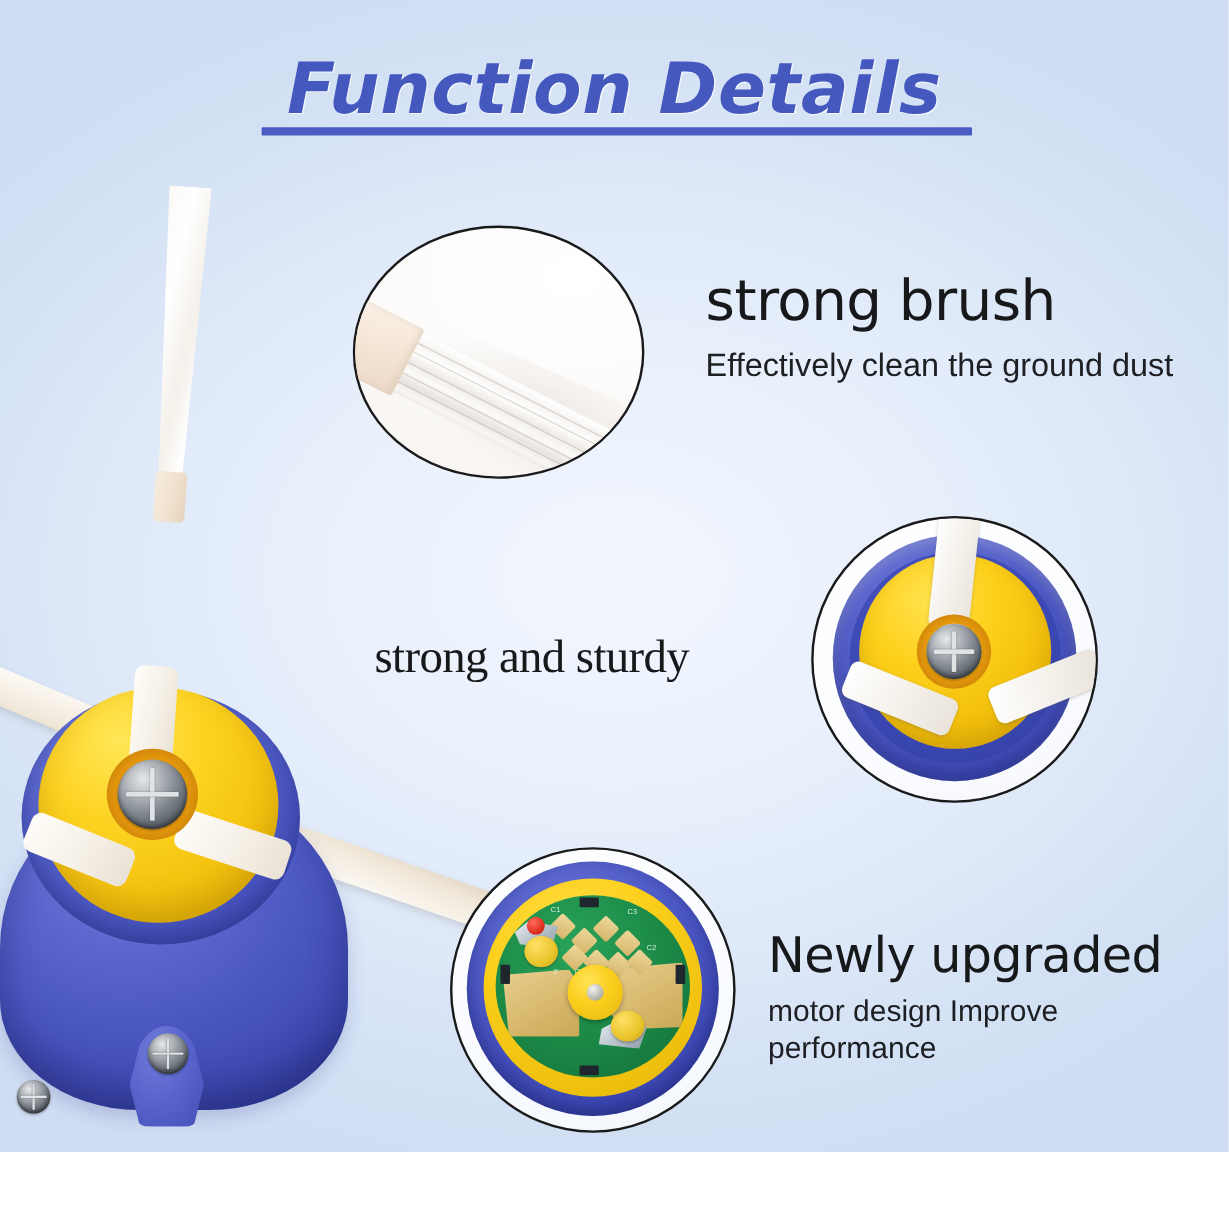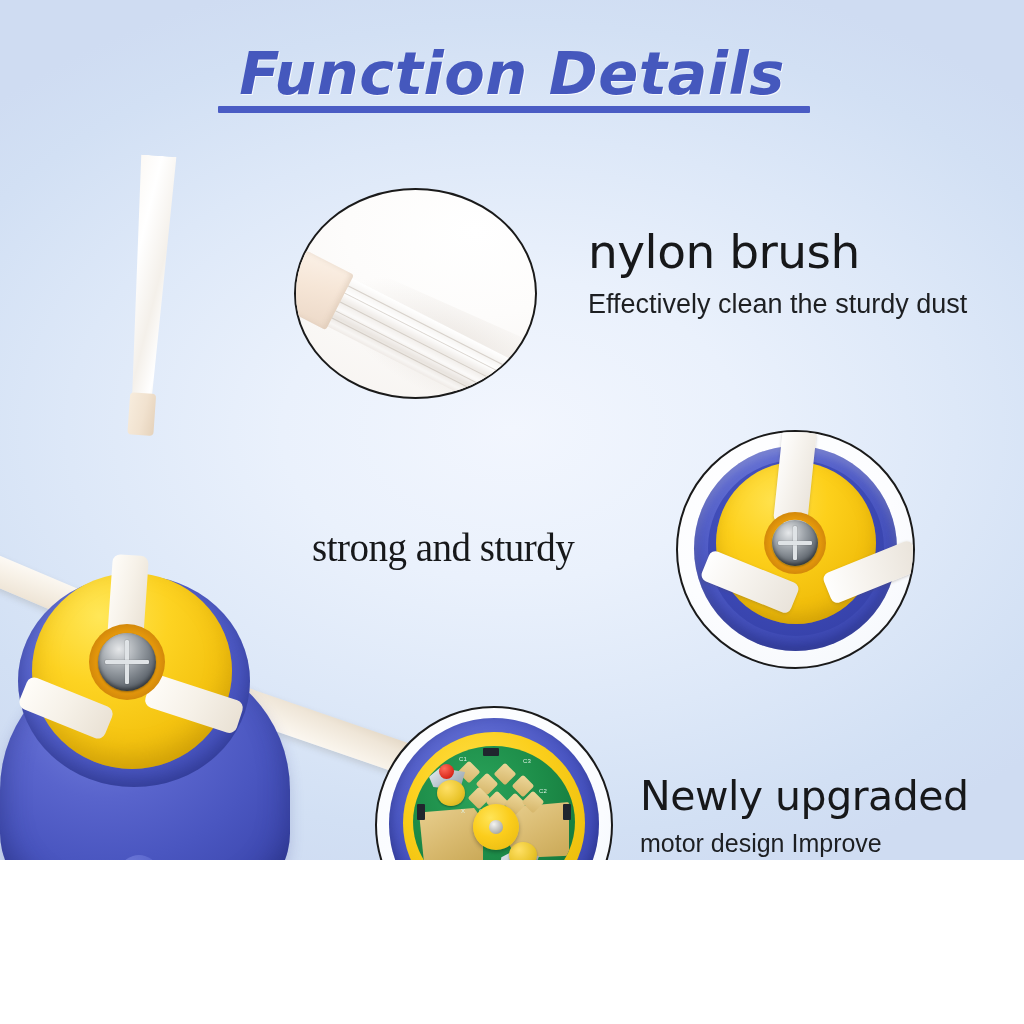--- a/index.html
+++ b/index.html
@@ -3,21 +3,21 @@
 <meta charset="utf-8">
 <style>
   html, body {
     margin: 0; padding: 0;
     width: 1024px; height: 1024px;
     overflow: hidden;
     font-family: "Liberation Sans", sans-serif;
   }
   #stage {
     position: relative;
-    width: 1024px; height: 860px;
+    width: 1024px; height: 960px;
     background:
       radial-gradient(ellipse 70% 55% at 50% 50%, #f2f6fe 0%, #eaf1fc 32%, #dde8f8 62%, #d2e0f4 86%, #cfdcf2 100%);
     overflow: hidden;
   }
 
   
   #title-block {
     position: absolute;
     left: 0; top: 44px;
     width: 1024px;
@@ -439,22 +439,22 @@
       <div class="bristle-line" style="top:12px;"></div>
       <div class="bristle-line" style="top:20px;"></div>
       <div class="bristle-line" style="top:30px;"></div>
       <div class="bristle-line" style="top:40px;"></div>
       <div class="bristle-line" style="top:48px;"></div>
       <div class="ferrule"></div>
     </div>
   </div>
 
   <div id="text-nylon">
-    <div class="feat-head">nylon brush</div>
-    <div class="feat-sub">Effectively clean the sturdy dust</div>
+    <div class="feat-head">strong brush</div>
+    <div class="feat-sub">Effectively clean the ground dust</div>
   </div>
 
   <div id="callout-hub" class="callout">
     <div class="blue-ring"></div>
     <div class="blue-inner"></div>
     <div class="yellow-hub"></div>
     <div class="arm-socket arm-a"></div>
     <div class="arm-socket arm-b"></div>
     <div class="arm-socket arm-c"></div>
     <div class="screw-ring" style="left:86px;top:80px;width:62px;height:62px;"></div>

